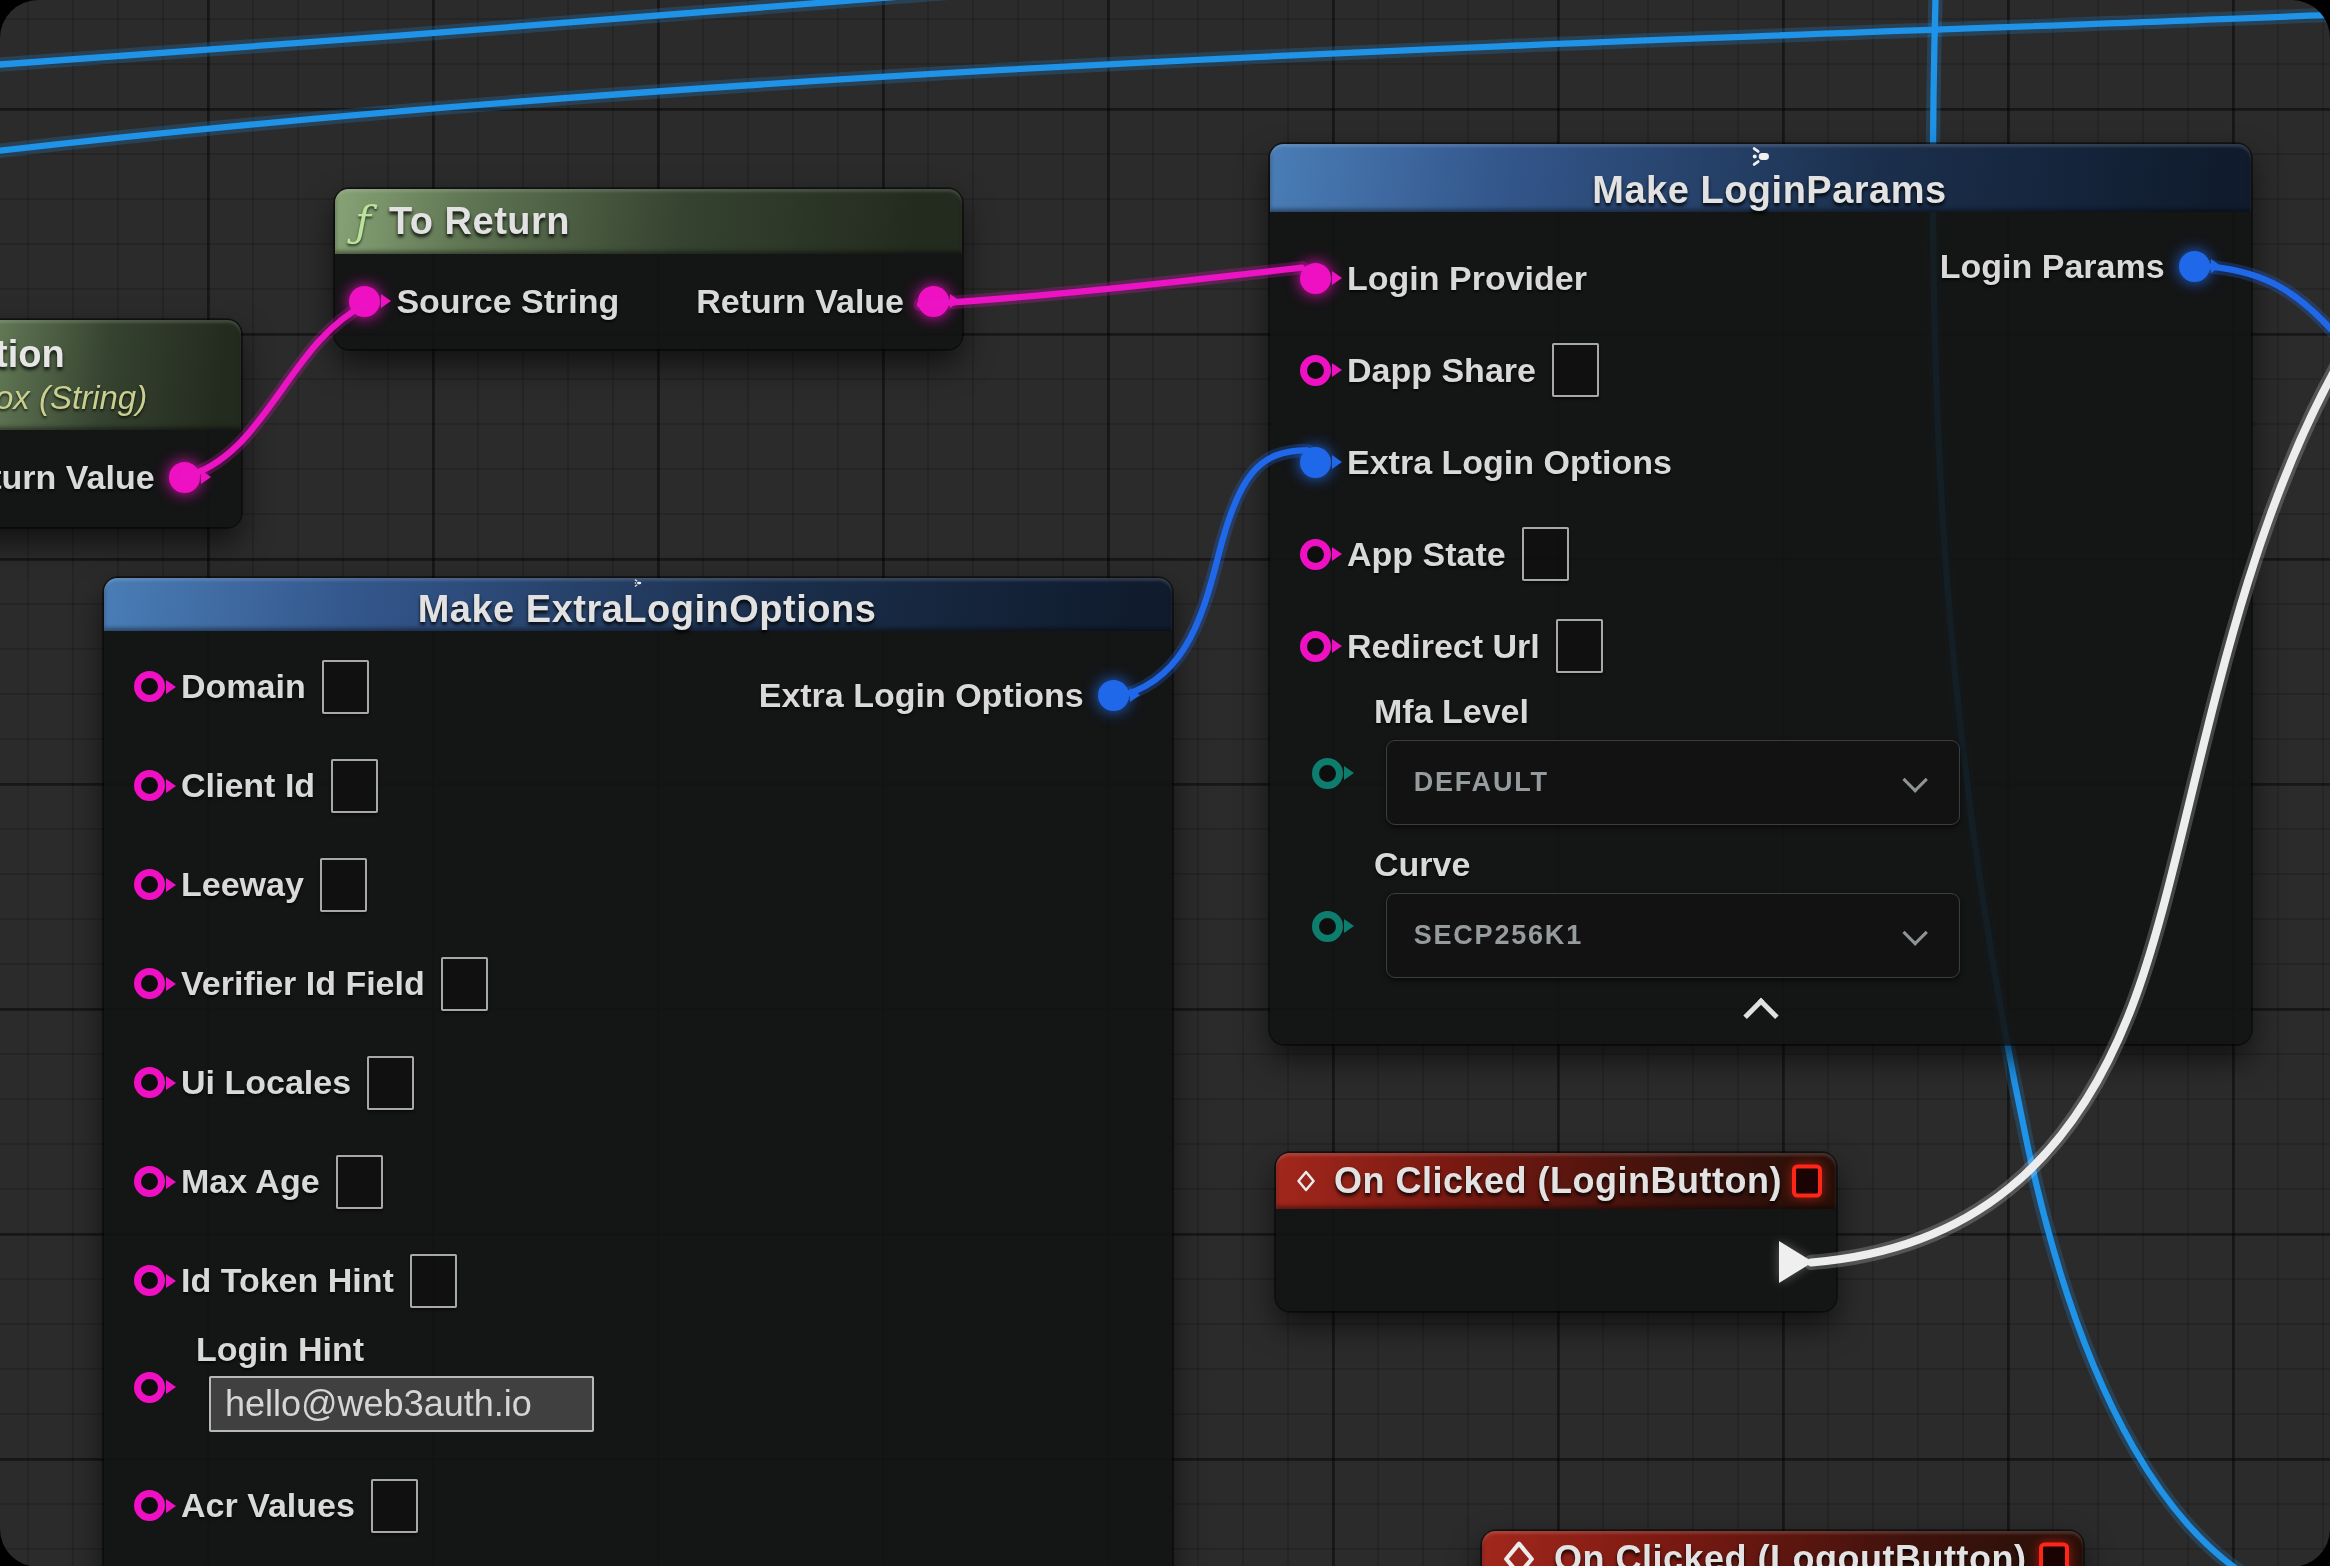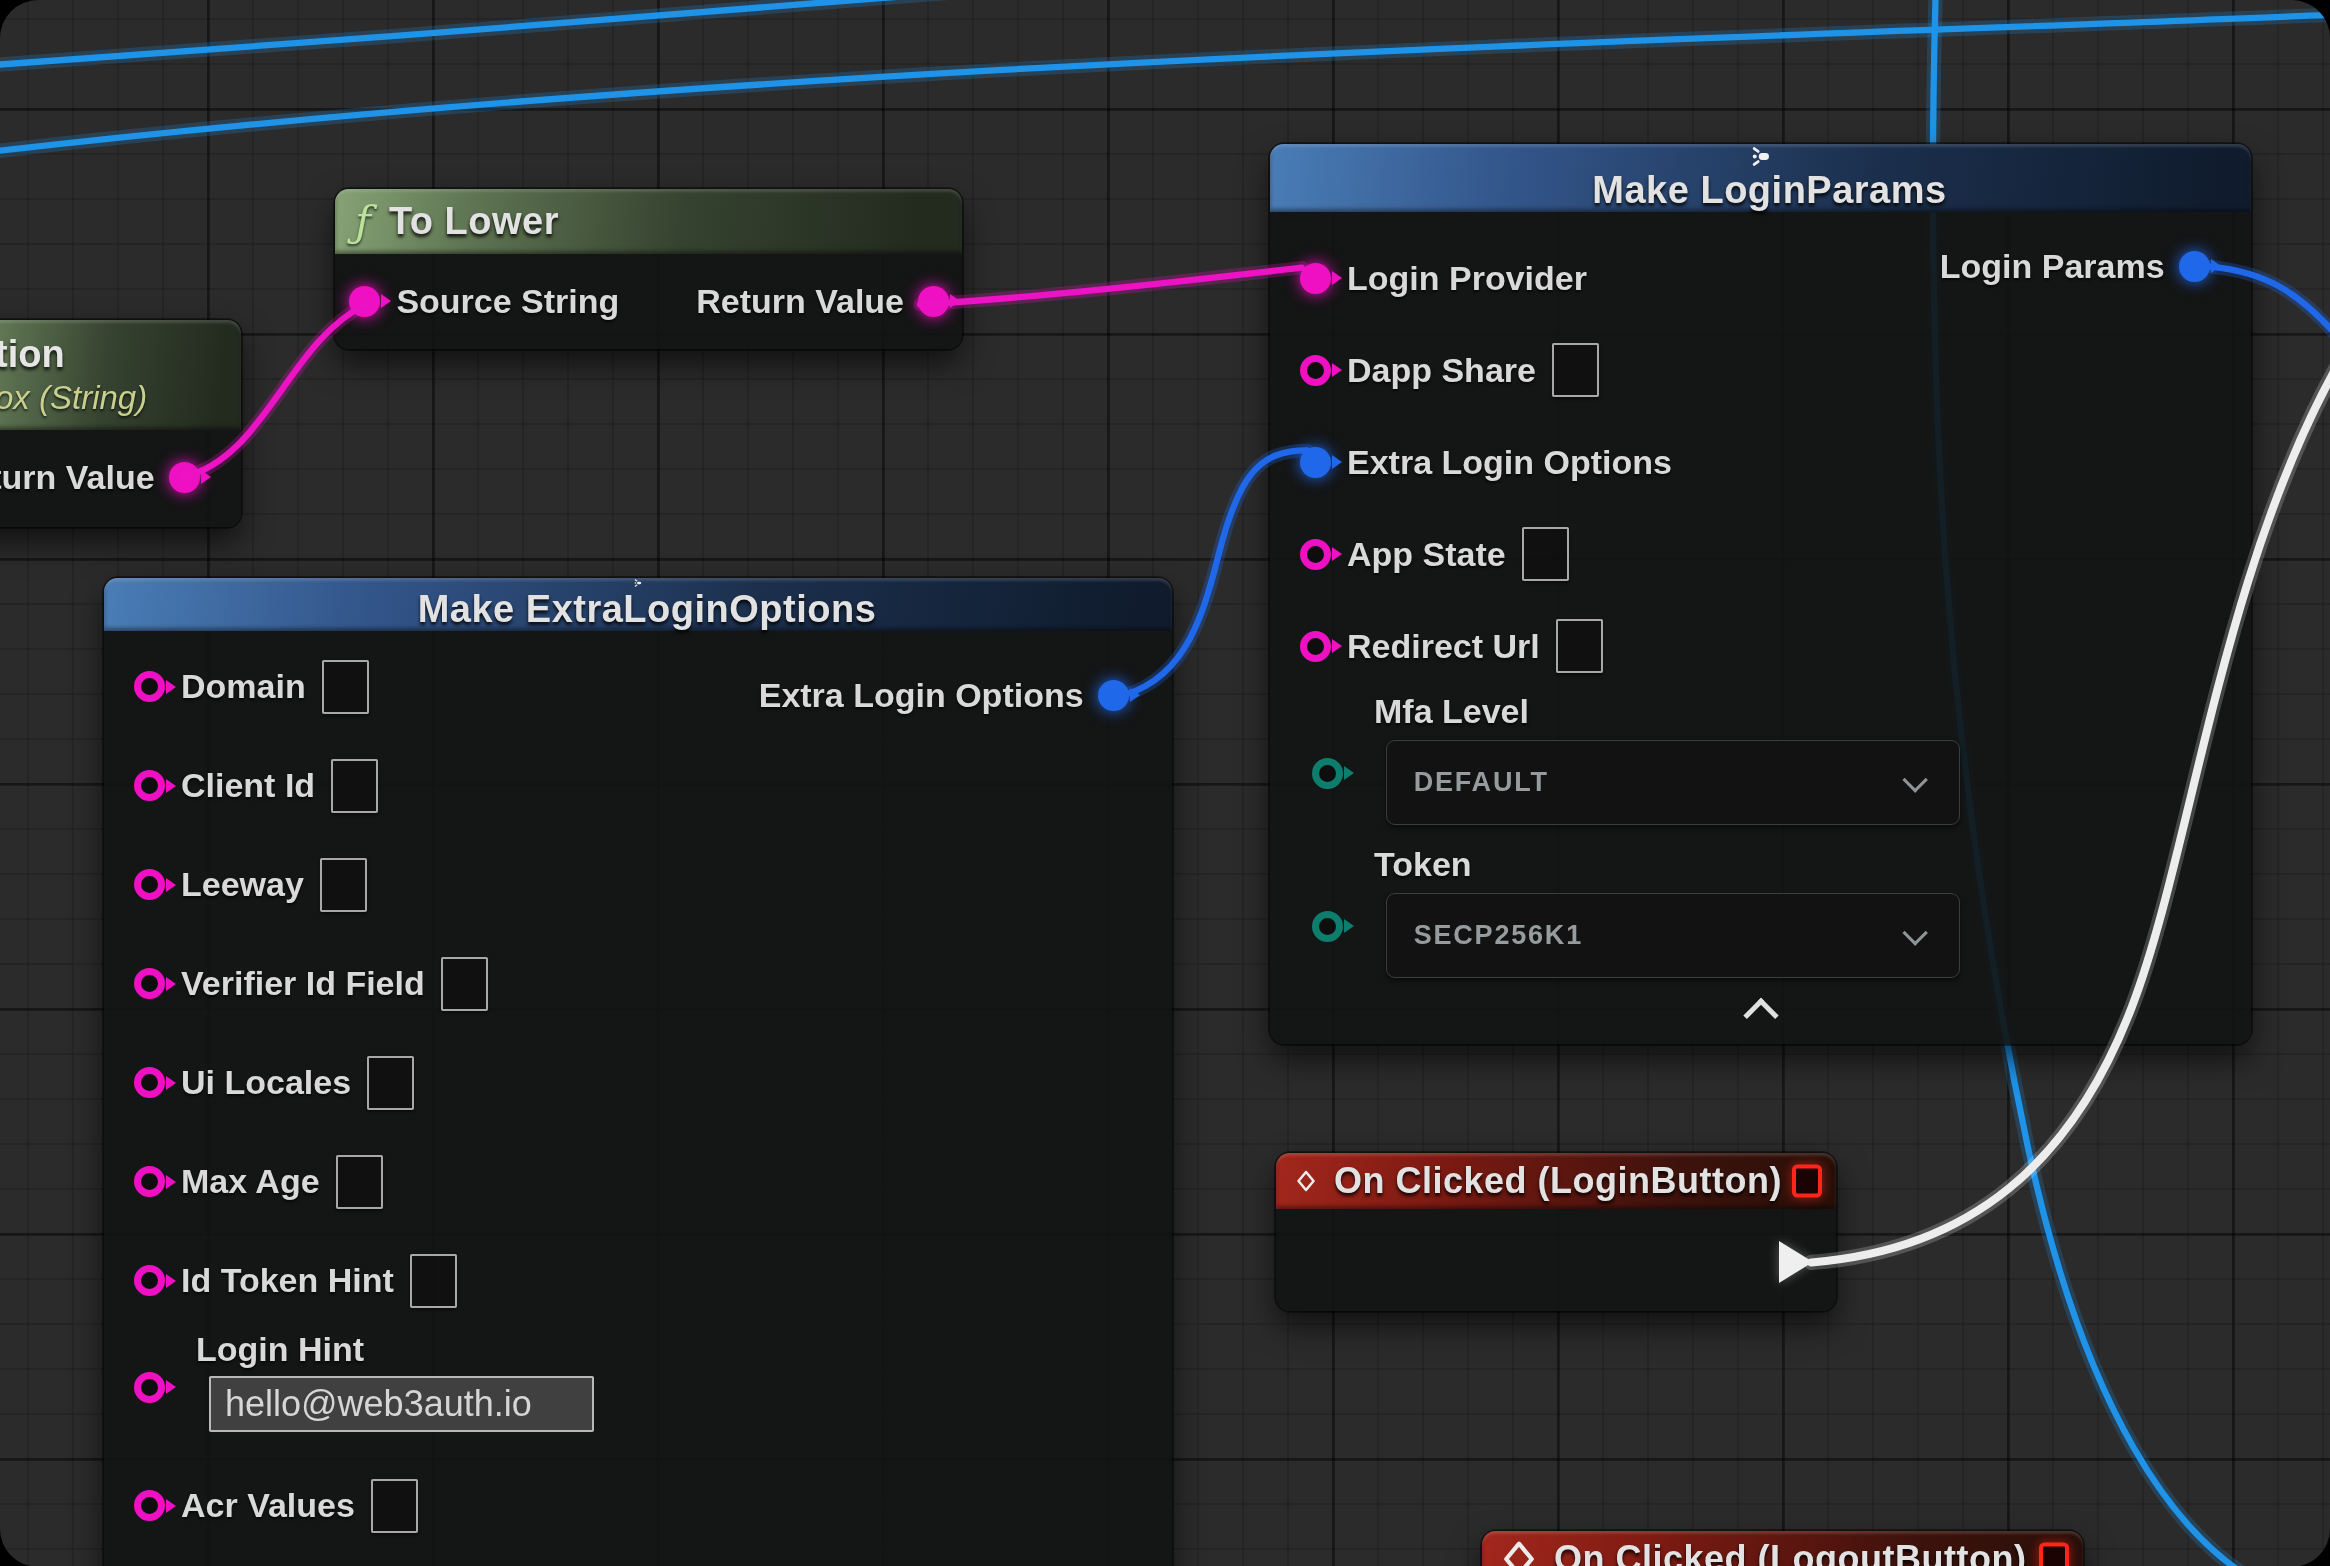--- a/index.html
+++ b/index.html
@@ -118,21 +118,21 @@
     </div>
     <div class="outrow" style="top:142px;right:41px;">
       <span class="plabel">eturn Value</span>
       <span class="pin pink filled"></span>
     </div>
   </div>
 
   <div class="node" style="left:335px;top:189px;width:627px;height:160px;">
     <div class="hdr hdr-green" style="height:65px;">
       <span class="fx">ƒ</span>
-      <span class="ttl">To Lower</span>
+      <span class="ttl">To Return</span>
     </div>
     <div style="display:flex;justify-content:space-between;align-items:center;height:94px;padding:0 12.6px 0 14.4px;">
       <span style="display:flex;align-items:center;">
         <span class="pin pink filled"></span>
         <span class="plabel">Source String</span>
       </span>
       <span style="display:flex;align-items:center;gap:14.4px;">
         <span class="plabel">Return Value</span>
         <span class="pin pink filled"></span>
       </span>
@@ -270,21 +270,21 @@
           <span class="plabel">Mfa Level</span>
 
           <div class="dropdown">
             <span class="ddtext">DEFAULT</span>
             <span class="chev"></span>
           </div>
         </div>
 
         <div class="pin-row stacked dropdown-row">
           <span class="pin teal hollow"></span>
-          <span class="plabel">Token</span>
+          <span class="plabel">Curve</span>
 
           <div class="dropdown">
             <span class="ddtext">SECP256K1</span>
             <span class="chev"></span>
           </div>
         </div>
       </div>
     <div class="outrow" style="top:107px;right:41px;">
       <span class="plabel">Login Params</span>
       <span class="pin blue filled"></span>

